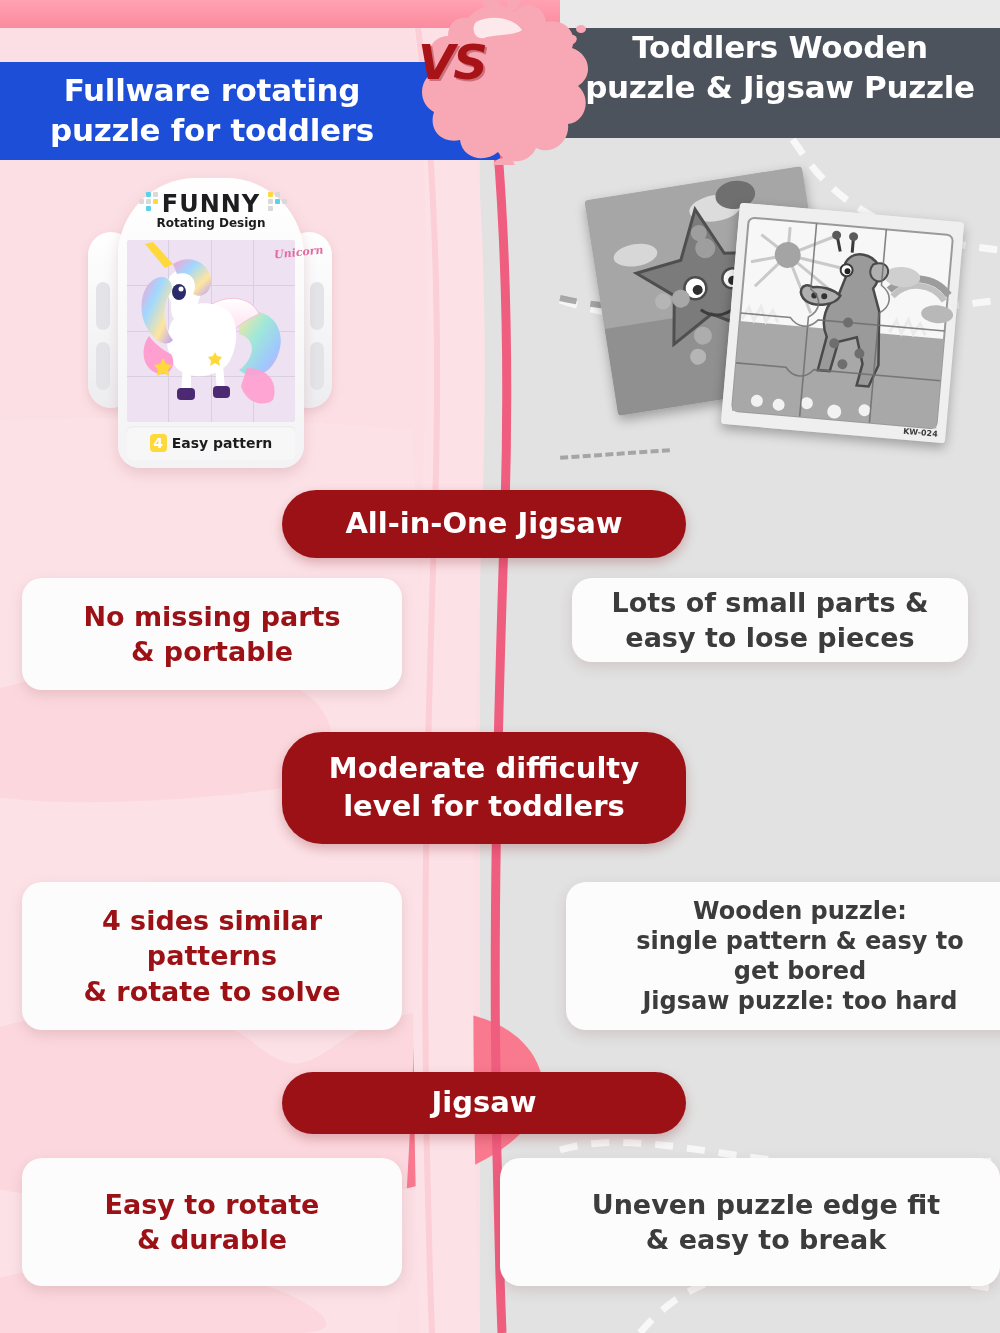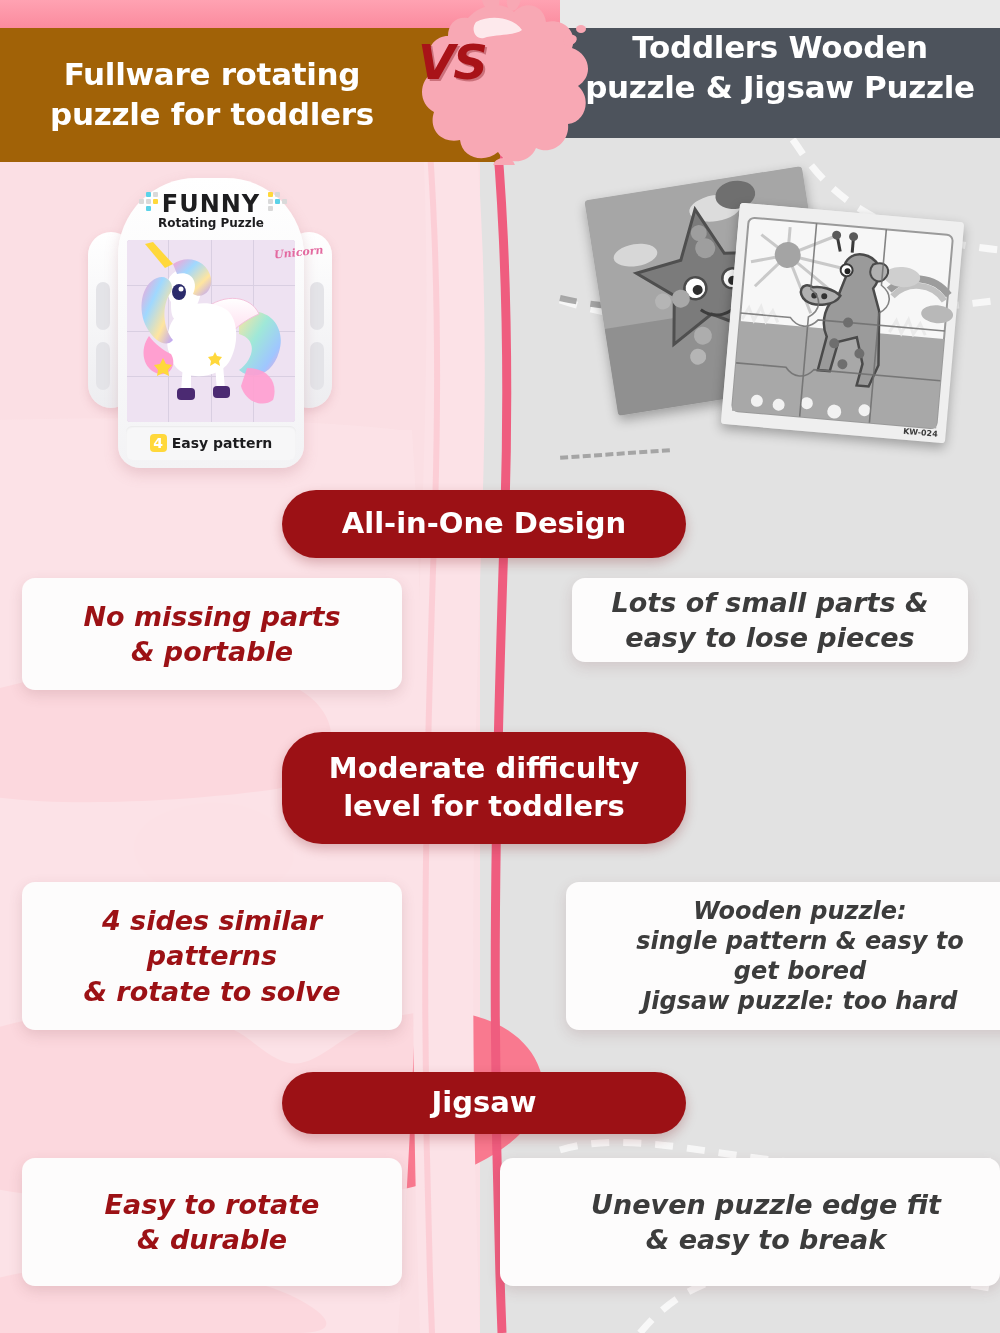--- a/index.html
+++ b/index.html
@@ -48,23 +48,23 @@
   .divider { position: absolute; left: 330px; top: 0; width: 280px; height: 1333px; }
 
   
   .header {
     position: absolute;
     left: 0; top: 28px;
     width: 1000px; height: 110px;
     display: flex;
   }
   .header-left {
-    width: 500px; height: 134px;
-    background: #a16207;
-    display: flex; align-items: center; justify-content: center;
+    width: 500px; height: 98px;
+    background: #1d4ed8;
+    display: flex; align-items: center; justify-content: center; margin-top: 34px;
   }
   .header-right {
     width: 500px; height: 110px;
     background: #4d535c;
     display: flex; justify-content: center;
   }
   .header-text {
     color: #ffffff;
     font-family: "DejaVu Sans", sans-serif;
     font-size: 31px;
@@ -250,25 +250,24 @@
     line-height: 1.3;
     text-align: center;
     white-space: pre-line;
     padding: 0 24px;
   }
 
   
   .card {
     position: absolute;
     background: #fdfcfc;
-    border-radius: 13px;
+    border-radius: 20px;
     display: flex; align-items: center; justify-content: center;
     box-shadow: 0 5px 14px rgba(120,60,70,.16);
     z-index: 20;
-    font-style: italic;
   }
   .card-text {
     font-family: "DejaVu Sans", sans-serif;
     font-weight: bold;
     line-height: 1.3;
     text-align: center;
     white-space: pre-line;
     padding: 0 14px;
   }
   .card-left .card-text { color: #9c1115; font-size: 27px; }
@@ -369,21 +368,21 @@
     <div class="pl-dots" style="left:180px;">
       <div class="pl-dot" style="left:0; top:0; background:#ffd83b;"></div>
       <div class="pl-dot" style="left:7px; top:0; background:#d9d9d9;"></div>
       <div class="pl-dot" style="left:0; top:7px; background:#d9d9d9;"></div>
       <div class="pl-dot" style="left:7px; top:7px; background:#5bd2e8;"></div>
       <div class="pl-dot" style="left:0; top:14px; background:#d9d9d9;"></div>
       <div class="pl-dot" style="left:14px; top:7px; background:#d9d9d9;"></div>
     </div>
 
     <div class="pl-title">FUNNY</div>
-    <div class="pl-sub">Rotating Puzzle</div>
+    <div class="pl-sub">Rotating Design</div>
 
     <div class="pl-grid">
       <div class="pl-cell"></div>
         <div class="pl-cell"></div>
         <div class="pl-cell"></div>
         <div class="pl-cell"></div>
       <div class="pl-cell"></div>
         <div class="pl-cell"></div>
         <div class="pl-cell"></div>
         <div class="pl-cell"></div>
@@ -535,21 +534,21 @@
           <path d="M10 160 L 60 160 C 68 170, 80 170, 88 160 L 215 160"></path>
         </g>
       </svg>
       <div class="wood-code">KW-024</div>
     </div>
 
     <div class="dash-line" style="left:-30px; top:292px; width:110px; transform:rotate(-4deg);"></div>
   </div>
 
   <div class="banner" style="left:282px; top:490px; width:404px; height:68px;">
-    <div class="banner-text">All-in-One Design</div>
+    <div class="banner-text">All-in-One Jigsaw</div>
   </div>
 
   <div class="card card-left" style="left:22px; top:578px; width:380px; height:112px;">
     <div class="card-text">No missing parts
 &amp; portable</div>
   </div>
 
   <div class="card card-right" style="left:572px; top:578px; width:396px; height:84px;">
     <div class="card-text">Lots of small parts &amp;
 easy to lose pieces</div>

